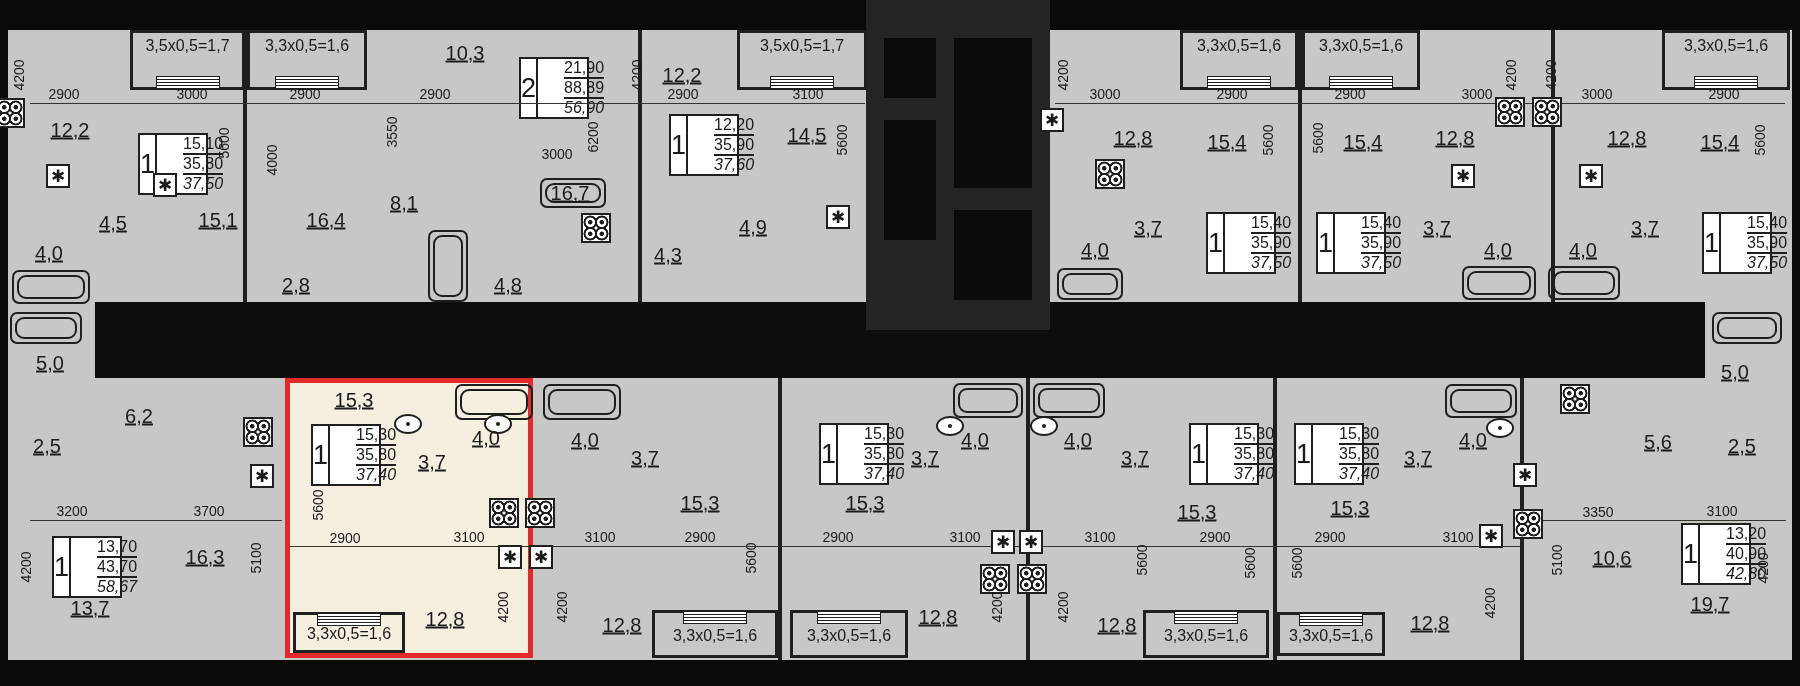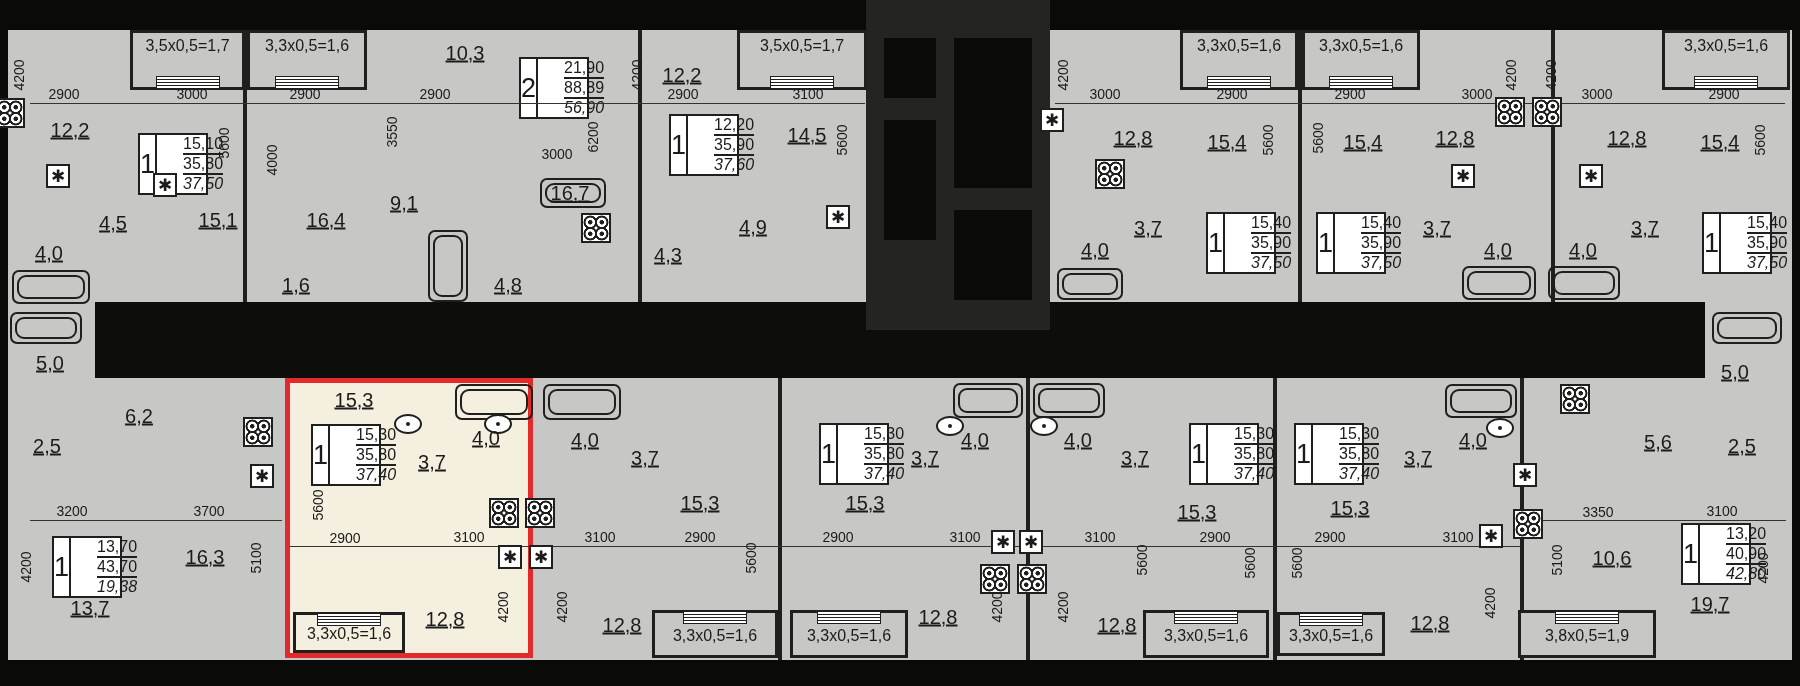--- a/index.html
+++ b/index.html
@@ -116,24 +116,20 @@
       <i class="glz"></i>
     </div>
   <div class="balcony b-bottom" style="left:1143px;top:610px;width:126px;height:48px;">
     <span style="margin-top:14px">3,3х0,5=1,6</span>
       <i class="glz"></i>
     </div>
   <div class="balcony b-bottom" style="left:1277px;top:612px;width:108px;height:44px;">
     <span style="margin-top:12px">3,3х0,5=1,6</span>
       <i class="glz"></i>
     </div>
-  <div class="balcony b-bottom" style="left:1518px;top:610px;width:138px;height:48px;">
-    <span style="margin-top:14px">3,8х0,5=1,9</span>
-      <i class="glz"></i>
-    </div>
 
   <div class="ibox" style="left:138px;top:133px;">
     <div class="ibox-n">1</div>
     <div class="ibox-v">
         <div>15,10</div>
         <div>35,80</div>
         <div>37,50</div>
       </div>
   </div>
   <div class="ibox" style="left:519px;top:57px;">
@@ -174,21 +170,21 @@
         <div>15,40</div>
         <div>35,90</div>
         <div>37,50</div>
       </div>
   </div>
   <div class="ibox" style="left:52px;top:536px;">
     <div class="ibox-n">1</div>
     <div class="ibox-v">
         <div>13,70</div>
         <div>43,70</div>
-        <div>19,38</div>
+        <div>58,67</div>
       </div>
   </div>
   <div class="ibox" style="left:311px;top:424px;">
     <div class="ibox-n">1</div>
     <div class="ibox-v">
         <div>15,30</div>
         <div>35,80</div>
         <div>37,40</div>
       </div>
   </div>
@@ -222,24 +218,24 @@
         <div>13,20</div>
         <div>40,90</div>
         <div>42,80</div>
       </div>
   </div>
 
 <div class="lbl lbl-room" style="left: 70px; top: 130px;">12,2</div>
     <div class="lbl lbl-room" style="left: 113px; top: 223px;">4,5</div>
     <div class="lbl lbl-room" style="left: 49px; top: 253px;">4,0</div>
     <div class="lbl lbl-room" style="left: 218px; top: 220px;">15,1</div>
-    <div class="lbl lbl-room" style="left: 296px; top: 285px;">1,6</div>
+    <div class="lbl lbl-room" style="left: 296px; top: 285px;">2,8</div>
     <div class="lbl lbl-room" style="left: 326px; top: 220px;">16,4</div>
     <div class="lbl lbl-room" style="left: 465px; top: 53px;">10,3</div>
-    <div class="lbl lbl-room" style="left: 404px; top: 203px;">9,1</div>
+    <div class="lbl lbl-room" style="left: 404px; top: 203px;">8,1</div>
     <div class="lbl lbl-room" style="left: 570px; top: 193px;">16,7</div>
     <div class="lbl lbl-room" style="left: 508px; top: 285px;">4,8</div>
     <div class="lbl lbl-room" style="left: 668px; top: 255px;">4,3</div>
     <div class="lbl lbl-room" style="left: 682px; top: 75px;">12,2</div>
     <div class="lbl lbl-room" style="left: 807px; top: 135px;">14,5</div>
     <div class="lbl lbl-room" style="left: 753px; top: 227px;">4,9</div>
     <div class="lbl lbl-room" style="left: 1133px; top: 138px;">12,8</div>
     <div class="lbl lbl-room" style="left: 1095px; top: 250px;">4,0</div>
     <div class="lbl lbl-room" style="left: 1148px; top: 228px;">3,7</div>
     <div class="lbl lbl-room" style="left: 1227px; top: 142px;">15,4</div>

